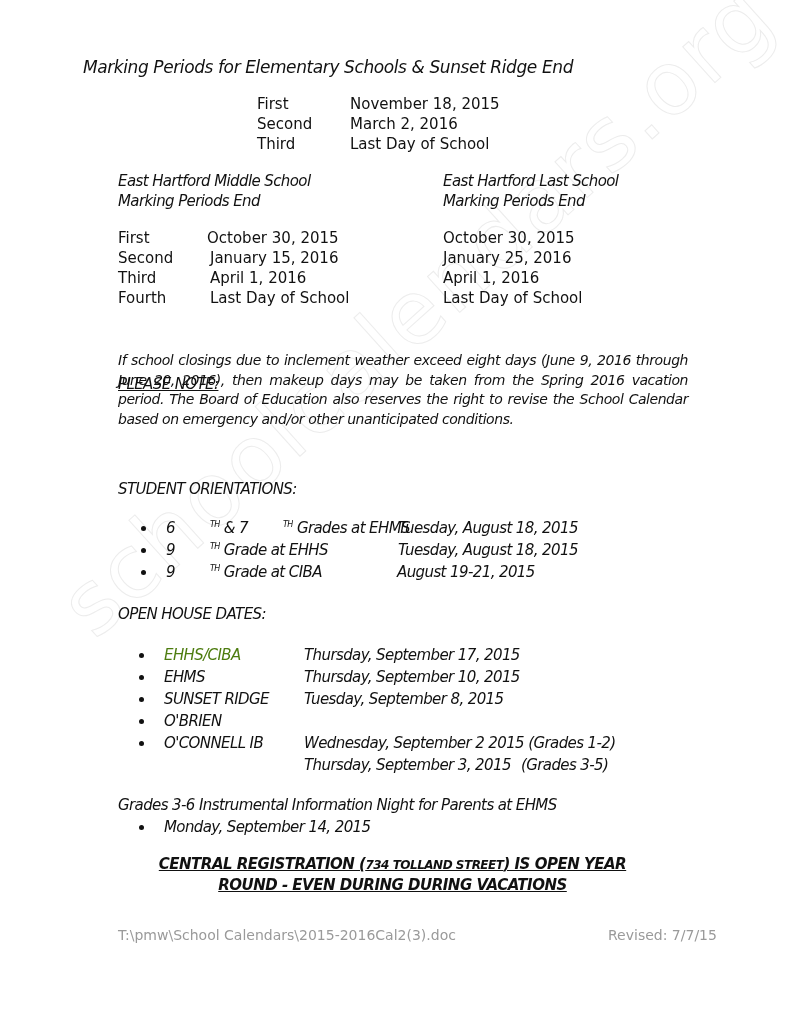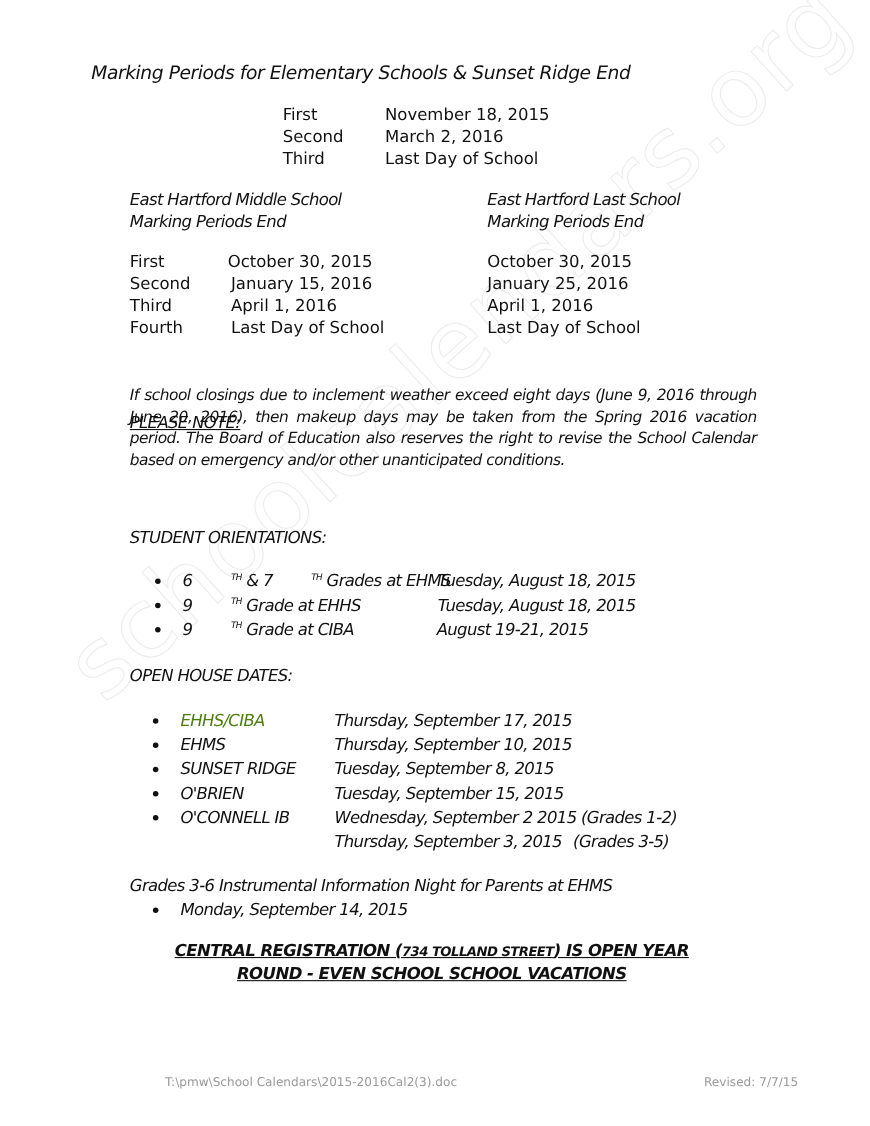--- a/index.html
+++ b/index.html
@@ -57,21 +57,21 @@
     sup { font-size: 8px; vertical-align: 6px; line-height: 0; margin-left: 35px; }
 
     .reg {
       left: 0; width: 785px; text-align: center;
       font-size: 15px; font-style: italic; font-weight: bold;
       text-decoration: underline; letter-spacing: -0.5px;
     }
     .reg-small { font-size: 12px; }
 
     .footer {
-      font-size: 11px; color: #9a9a9a; top: 977px; margin-left: 32px;
+      font-size: 14px; color: #9a9a9a; top: 927px;
     }
 
     .watermark {
       position: absolute;
       left: 40px; top: 580px;
       font-size: 88px;
       font-family: "DejaVu Sans", sans-serif;
       color: transparent;
       -webkit-text-stroke: 1px rgba(200,200,200,0.35);
       transform: rotate(-42deg);
@@ -142,29 +142,28 @@
   <div class="abs f15 it cond bullet" style="left:164px; top:645px; color:#4d7c0f;">EHHS/CIBA</div>
   <div class="abs f15 it cond" style="left:304px; top:645px;">Thursday, September 17, 2015</div>
 
   <div class="abs f15 it cond bullet" style="left:164px; top:667px;">EHMS</div>
   <div class="abs f15 it cond" style="left:304px; top:667px;">Thursday, September 10, 2015</div>
 
   <div class="abs f15 it cond bullet" style="left:164px; top:689px;">SUNSET RIDGE</div>
   <div class="abs f15 it cond" style="left:304px; top:689px;">Tuesday, September 8, 2015</div>
 
   <div class="abs f15 it cond bullet" style="left:164px; top:711px;">O'BRIEN</div>
-  <div class="abs f15 it cond" style="left:304px; top:711px;">Tuesday, September 15, 2015</div>
 
   <div class="abs f15 it cond bullet" style="left:164px; top:733px;">O'CONNELL IB</div>
   <div class="abs f15 it cond" style="left:304px; top:733px;">Wednesday, September 2 2015 (Grades 1-2)</div>
   <div class="abs f15 it cond" style="left:304px; top:755px;">Thursday, September 3, 2015</div>
   <div class="abs f15 it cond" style="left:521px; top:755px;">(Grades 3-5)</div>
 
   <div class="abs f15 it cond" style="left:118px; top:795px;">Grades 3-6 Instrumental Information Night for Parents at EHMS</div>
   <div class="abs f15 it cond bullet" style="left:164px; top:817px;">Monday, September 14, 2015</div>
 
   <div class="abs reg" style="top:855px;"><span>CENTRAL REGISTRATION (</span><span class="reg-small">734 TOLLAND STREET</span><span>) IS OPEN YEAR</span></div>
-  <div class="abs reg" style="top:876px;">ROUND - EVEN SCHOOL SCHOOL VACATIONS</div>
+  <div class="abs reg" style="top:876px;">ROUND - EVEN DURING DURING VACATIONS</div>
 
   <div class="abs footer" style="left:118px;">T:\pmw\School Calendars\2015-2016Cal2(3).doc</div>
   <div class="abs footer" style="left:608px;">Revised:  7/7/15</div>
 
 </div>
 
 </body></html>

